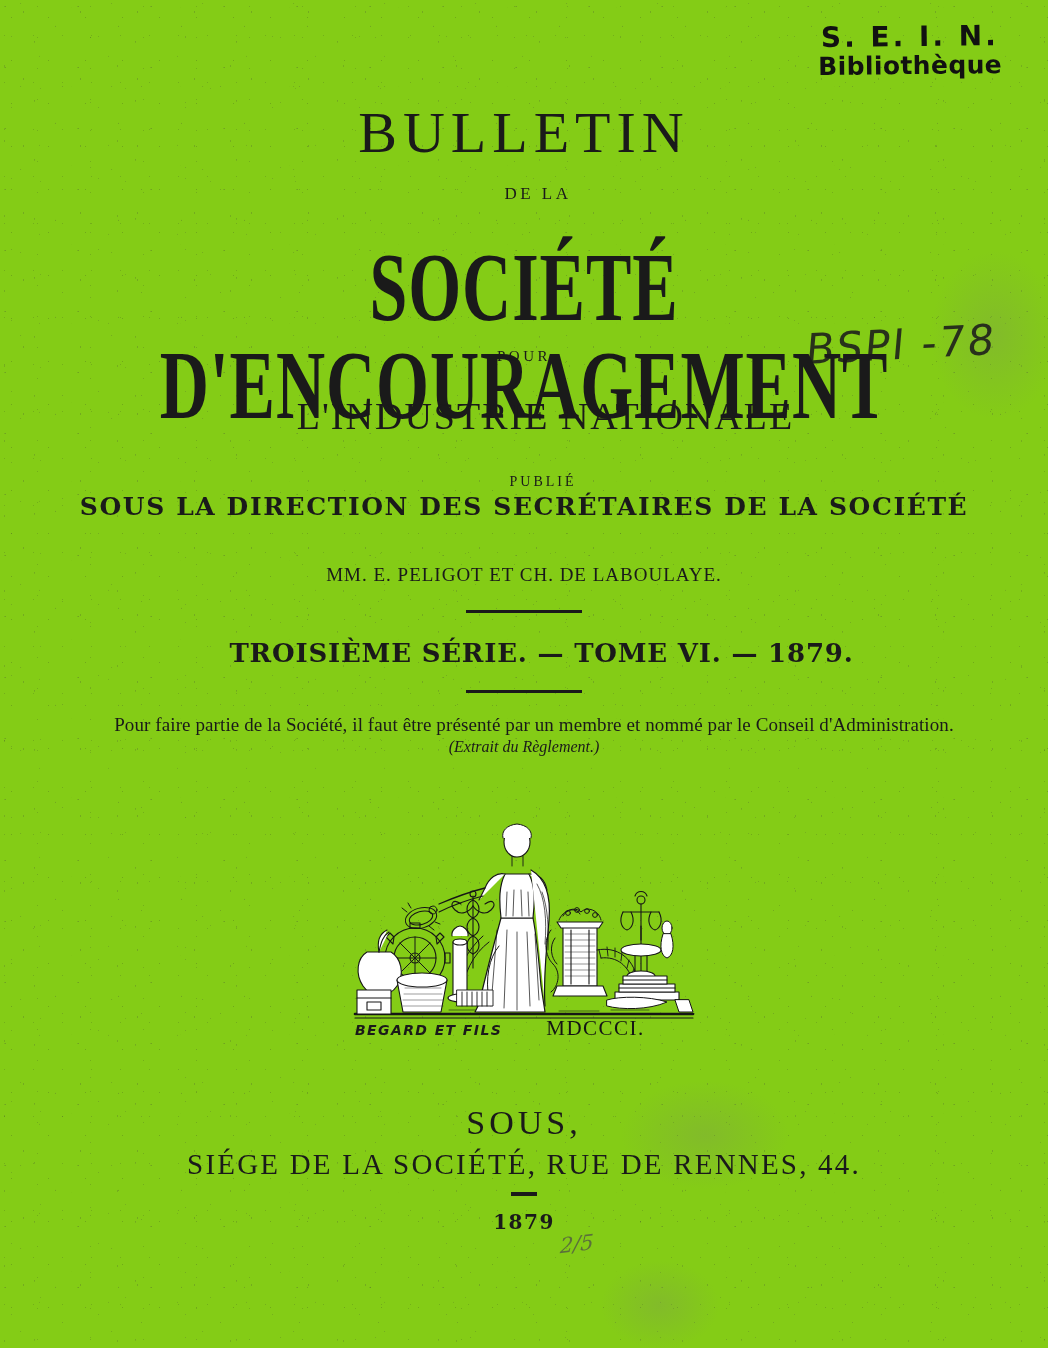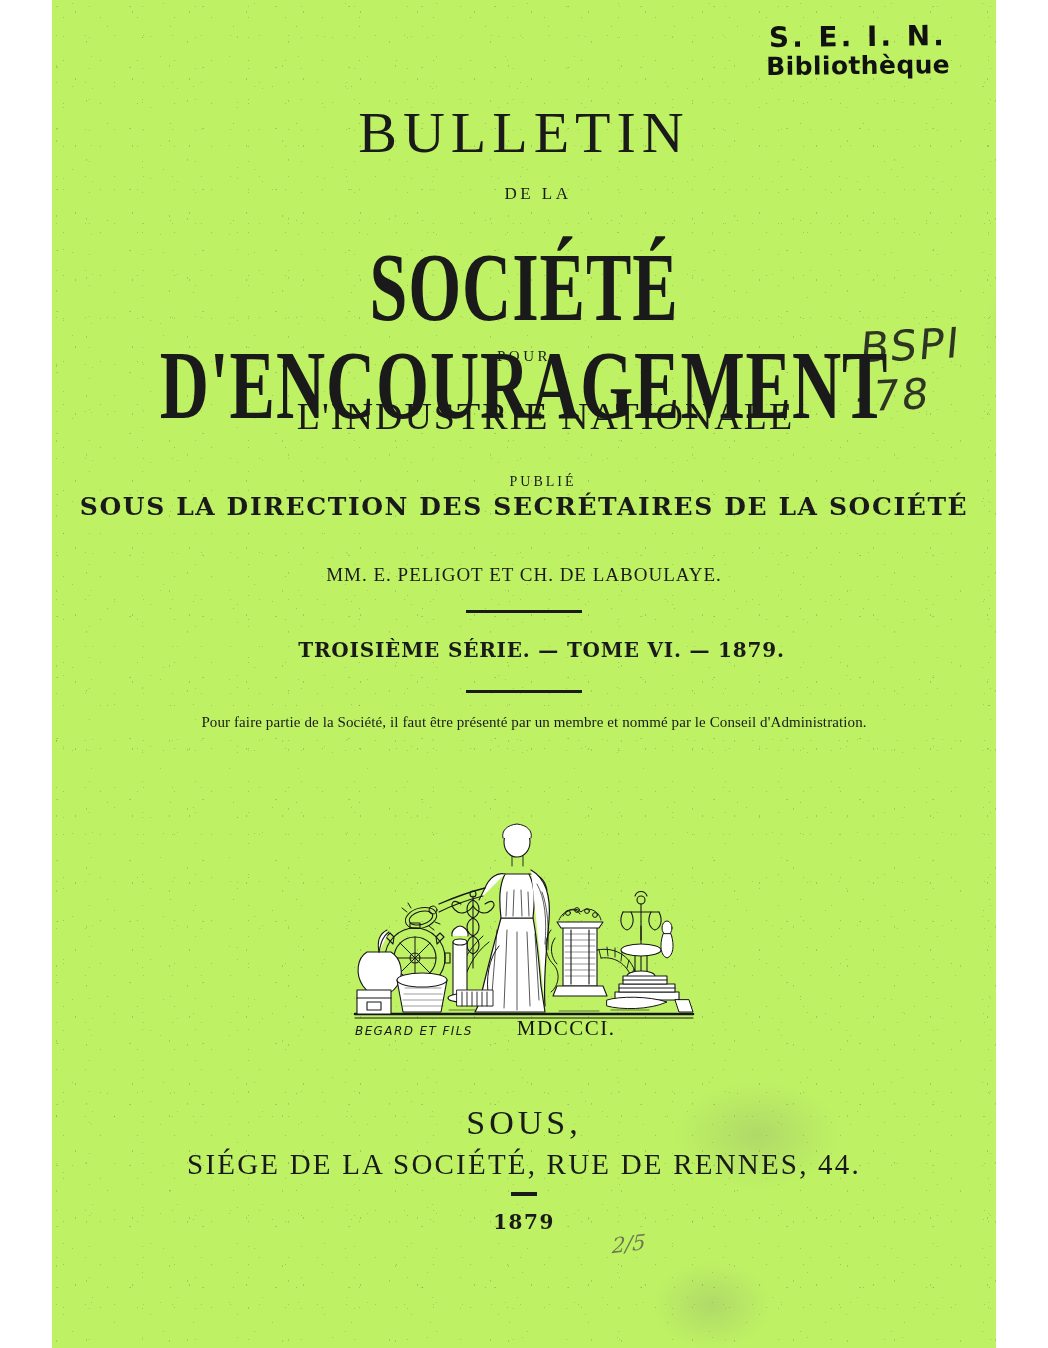--- a/index.html
+++ b/index.html
@@ -3,24 +3,24 @@
 <meta charset="utf-8">
 <title>Bulletin de la Société d'Encouragement — Title Page</title>
 <style>
   html, body {
     margin: 0;
     padding: 0;
     background: #ffffff;
   }
   .page {
     position: relative;
-    width: 944px;
+    width: 1048px;
     height: 1348px;
     margin: 0 auto;
-    background: #bef264;
+    background: #84cc16;
     overflow: hidden;
     font-family: "Liberation Serif", "DejaVu Serif", serif;
     color: #1a1a1a;
   }
 
   
   .grain {
     position: absolute;
     inset: 0;
     pointer-events: none;
@@ -186,31 +186,31 @@
   }
   .rule-a { top: 610px; width: 116px; }
   .rule-b { top: 690px; width: 116px; }
   .rule-short { top: 1192px; width: 26px; height: 4px; }
 
   .t-serie {
     position: absolute;
     top: 638px;
     left: 0; right: 0;
     font-family: "DejaVu Serif", "Liberation Serif", serif;
-    font-size: 20px;
+    font-size: 26px;
     font-weight: bold;
     letter-spacing: .8px;
     margin-left: 35px;
   }
 
   .t-regle {
     position: absolute;
     top: 714px;
     left: 0; right: 0;
-    font-size: 15px;
+    font-size: 19px;
     letter-spacing: .1px;
     padding-left: 20px;
   }
   .t-extrait {
     position: absolute;
     top: 738px;
     left: 0; right: 0;
     font-size: 16px;
     font-style: italic;
   }
@@ -257,23 +257,23 @@
     transform: translateX(-50%);
     width: 350px;
     display: flex;
     align-items: baseline;
     justify-content: flex-start;
     padding-left: 6px;
     box-sizing: border-box;
   }
   .vig-engraver {
     font-family: "DejaVu Sans", "Liberation Sans", sans-serif;
-    font-size: 12px;
+    font-size: 14px;
     font-style: italic;
-    font-weight: normal;
+    font-weight: bold;
     letter-spacing: 1.4px;
     color: #1a1a1a;
   }
   .vig-date {
     margin-left: 44px;
     font-family: "Liberation Serif", "DejaVu Serif", serif;
     font-size: 21px;
     letter-spacing: 1.5px;
     color: #141414;
   }
@@ -304,20 +304,21 @@
   <div class="t-industrie center">L'INDUSTRIE NATIONALE</div>
   <div class="t-publie center">PUBLIÉ</div>
   <div class="t-sous center">SOUS LA DIRECTION DES SECRÉTAIRES DE LA SOCIÉTÉ</div>
   <div class="t-mm center">MM. E. PELIGOT ET CH. DE LABOULAYE.</div>
 
   <div class="rule rule-a"></div>
   <div class="t-serie center">TROISIÈME SÉRIE. — TOME VI. — 1879.</div>
   <div class="rule rule-b"></div>
 
   <div class="t-regle center">Pour faire partie de la Société, il faut être présenté par un membre et nommé par le Conseil d'Administration.</div>
+  <div class="t-extrait center">(Extrait du Règlement.)</div>
 
   <div class="vignette">
     <svg viewBox="0 0 350 248" xmlns="http://www.w3.org/2000/svg">
       <g fill="none" stroke="#161616" stroke-width="1.1" stroke-linecap="round" stroke-linejoin="round">
 
         <line x1="6" y1="214" x2="344" y2="214" stroke-width="2.6"></line>
         <line x1="6" y1="218" x2="344" y2="218" stroke-width="1.1"></line>
         <g stroke-width="0.7" opacity="0.8">
           <line x1="20" y1="210" x2="40" y2="210"></line>
             <line x1="54" y1="211" x2="86" y2="211"></line>

